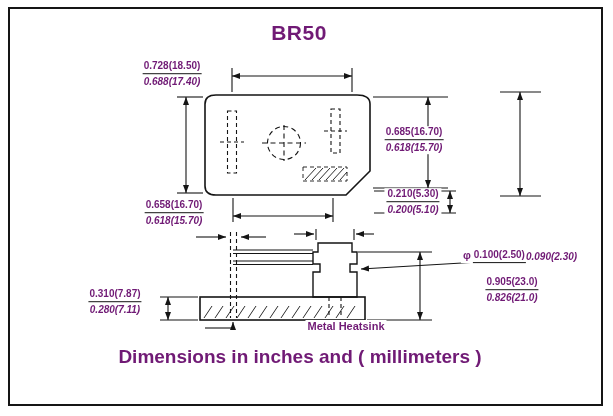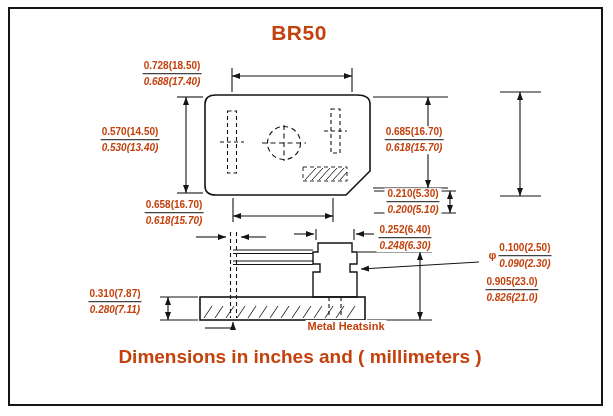--- a/index.html
+++ b/index.html
@@ -1,37 +1,37 @@
 <!DOCTYPE html>
 <html><head>
 <meta charset="utf-8">
 <style>
   html,body{margin:0;padding:0;background:#fff;}
   .sheet{
     position:relative;width:613px;height:416px;background:#fff;
-    font-family:"Liberation Sans",sans-serif;color:#c2410c;overflow:hidden;
+    font-family:"Liberation Sans",sans-serif;color:#701a75;overflow:hidden;
   }
   .frame{
     position:absolute;left:8px;top:7px;width:595px;height:399px;
     border:2px solid #151515;box-sizing:border-box;
   }
   .title{
     position:absolute;left:299px;top:33px;transform:translate(-50%,-50%);
     font-size:21px;font-weight:bold;letter-spacing:.5px;white-space:nowrap;
   }
   svg.draw{position:absolute;left:0;top:0;}
   .dim{
     position:absolute;transform:translate(-50%,-50%);
     font-size:10px;font-weight:bold;line-height:1.18;text-align:center;
     background:#fff;padding:0 2px;white-space:nowrap;
   }
   .dim .max{display:block;border-bottom:1.2px solid #151515;padding:0 1px 1px;}
   .dim .min{display:block;padding-top:2px;font-style:italic;}
   .dim.phi{display:flex;align-items:center;gap:2px;}
-  .dim.phi .frac{display:flex;flex-direction:column;}
+  .dim.phi .frac{display:flex;align-items:flex-end;}
   .phi-sym{font-size:11px;}
   .hs-label{
     position:absolute;left:346px;top:326px;transform:translate(-50%,-50%);
     font-size:11px;font-weight:bold;background:#fff;padding:0 2px;white-space:nowrap;text-align:right;
   }
   .caption{
     position:absolute;left:300px;top:357px;transform:translate(-50%,-50%);
     font-size:19px;font-weight:bold;white-space:nowrap;
   }
 </style>
@@ -155,46 +155,38 @@
     </g>
   </svg>
 
   <div class="title">BR50</div>
 
   <div class="dim" style="left:172px;top:74px">
     <span class="max">0.728(18.50)</span>
     <span class="min">0.688(17.40)</span>
   </div>
 
-  <div class="dim" style="left:130px;top:140px">
-    <span class="max">0.570(14.50)</span>
-    <span class="min">0.530(13.40)</span>
-  </div>
 
   <div class="dim" style="left:414px;top:140px">
     <span class="max">0.685(16.70)</span>
     <span class="min">0.618(15.70)</span>
   </div>
 
 
   <div class="dim" style="left:174px;top:213px">
     <span class="max">0.658(16.70)</span>
     <span class="min">0.618(15.70)</span>
   </div>
 
   <div class="dim" style="left:413px;top:202px">
     <span class="max">0.210(5.30)</span>
     <span class="min">0.200(5.10)</span>
   </div>
 
 
-  <div class="dim" style="left:405px;top:238px">
-    <span class="max">0.252(6.40)</span>
-    <span class="min">0.248(6.30)</span>
-  </div>
 
   <div class="dim phi" style="left:520px;top:256px">
     <span class="phi-sym">φ</span>
     <span class="frac">
       <span class="max">0.100(2.50)</span>
       <span class="min">0.090(2.30)</span>
     </span>
   </div>
 
   <div class="dim" style="left:512px;top:290px">

